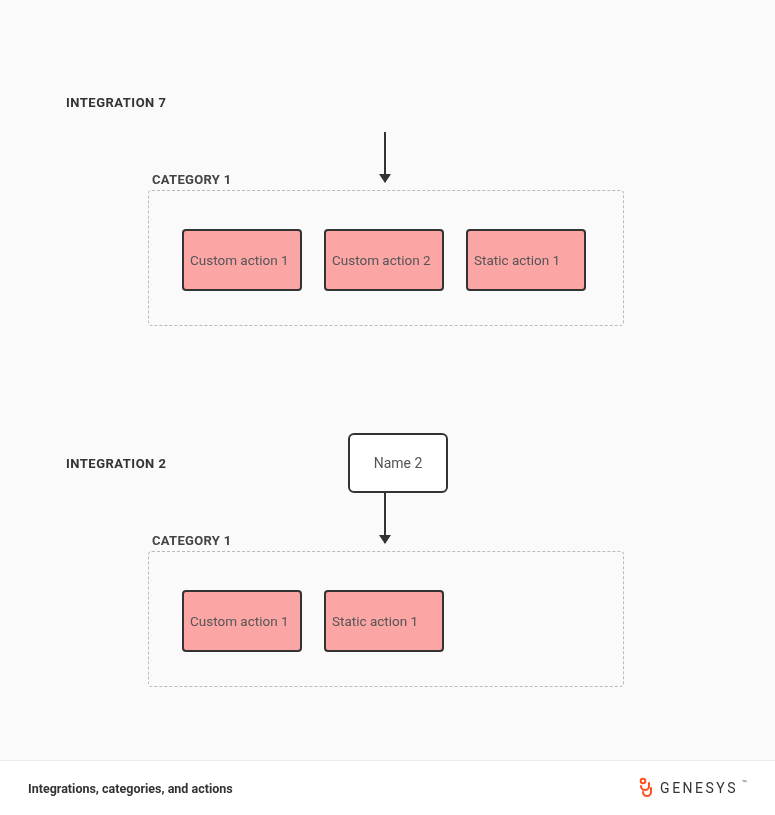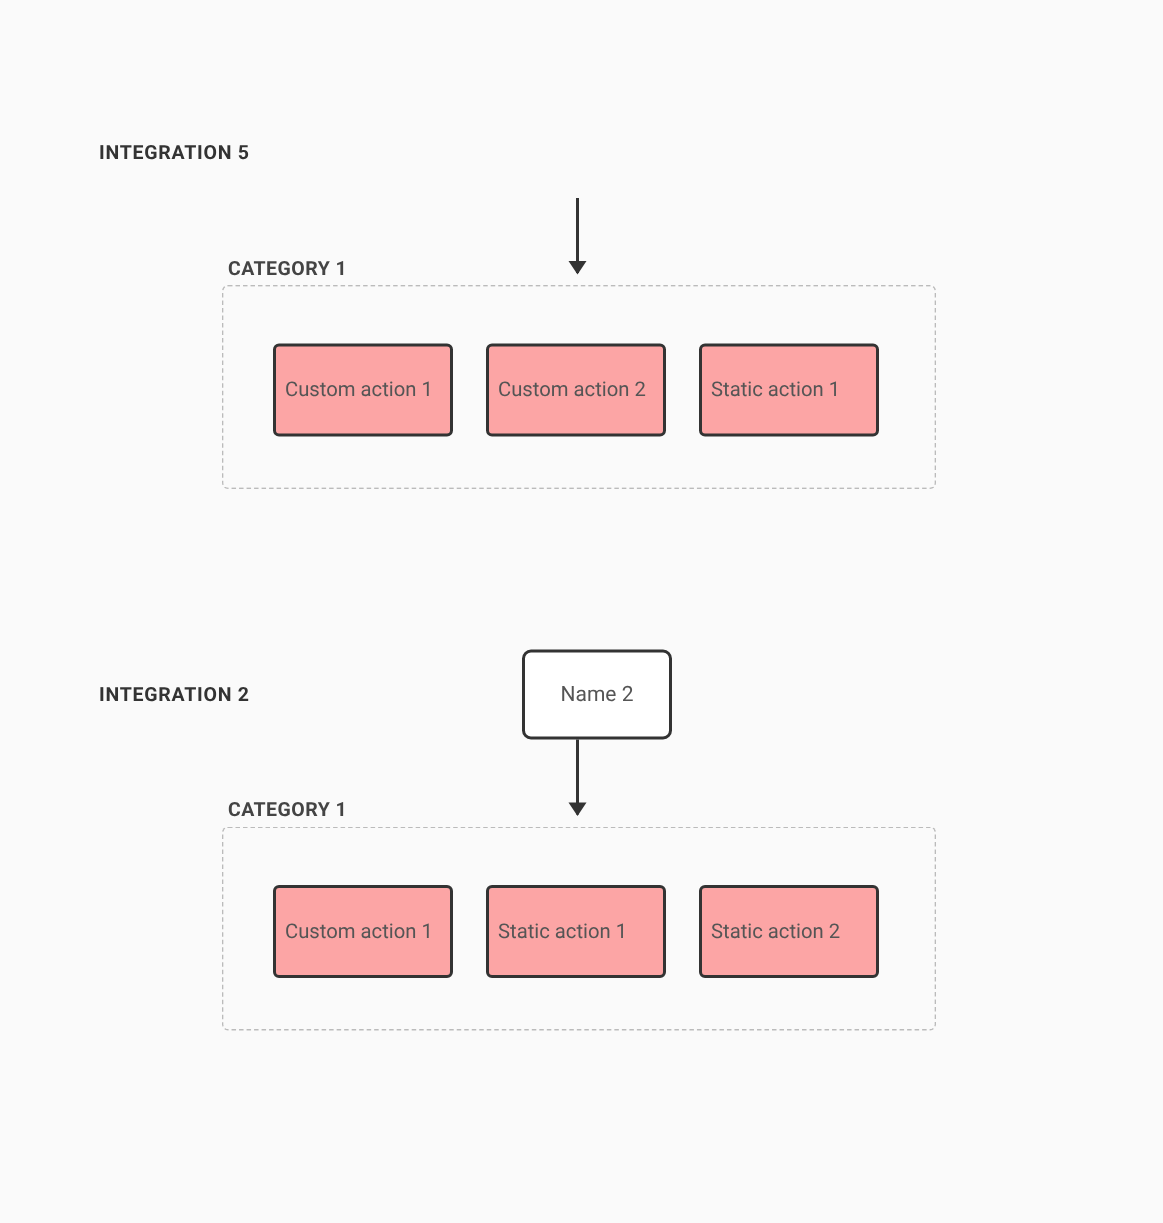--- a/index.html
+++ b/index.html
@@ -121,21 +121,21 @@
     align-self: flex-start;
     margin-top: 2px;
   }
   .brand-mark svg { display: block; }
 </style>
 </head>
 <body>
 
 <div class="canvas">
 
-  <div class="section-label" style="left:66px; top:95px;">INTEGRATION 5</div>
+  <div class="section-label" style="left:66px; top:95px;">INTEGRATION 7</div>
 
 
   <div class="arrow" style="left:384px; top:132px; height:50px;"></div>
 
   <div class="category-label" style="left:152px; top:172px;">CATEGORY 1</div>
 
   <div class="category-box" style="left:148px; top:190px; width:476px; height:136px;"></div>
 
   <div class="action-row" style="left:182px; top:229px;">
     <div class="action-box">
@@ -161,19 +161,30 @@
 
   <div class="category-box" style="left:148px; top:551px; width:476px; height:136px;"></div>
 
   <div class="action-row" style="left:182px; top:590px;">
     <div class="action-box">
       <span>Custom action 1</span>
     </div>
     <div class="action-box">
       <span>Static action 1</span>
     </div>
-    <div class="action-box">
-      <span>Static action 2</span>
+  </div>
+
+  <div class="footer">
+    <div class="footer-caption">Integrations, categories, and actions</div>
+    <div class="brand">
+      <span class="brand-mark">
+        <svg width="16" height="22" viewBox="0 0 16 22">
+          <circle cx="5" cy="4" r="2.3" fill="none" stroke="#ff4f1f" stroke-width="2"></circle>
+          <path d="M 3 9 C 3 9, 3 13, 7 13 C 11 13, 11 9, 11 9 L 11 6" fill="none" stroke="#ff4f1f" stroke-width="2" stroke-linecap="round"></path>
+          <path d="M 5 15 C 5 15, 5 19, 9 19 C 13 19, 13 15, 13 15 L 13 11" fill="none" stroke="#ff4f1f" stroke-width="2" stroke-linecap="round"></path>
+        </svg>
+      </span>
+      <span class="brand-word">GENESYS</span>
+      <span class="brand-tm">™</span>
     </div>
   </div>
-
 
 </div>
 
 </body></html>

